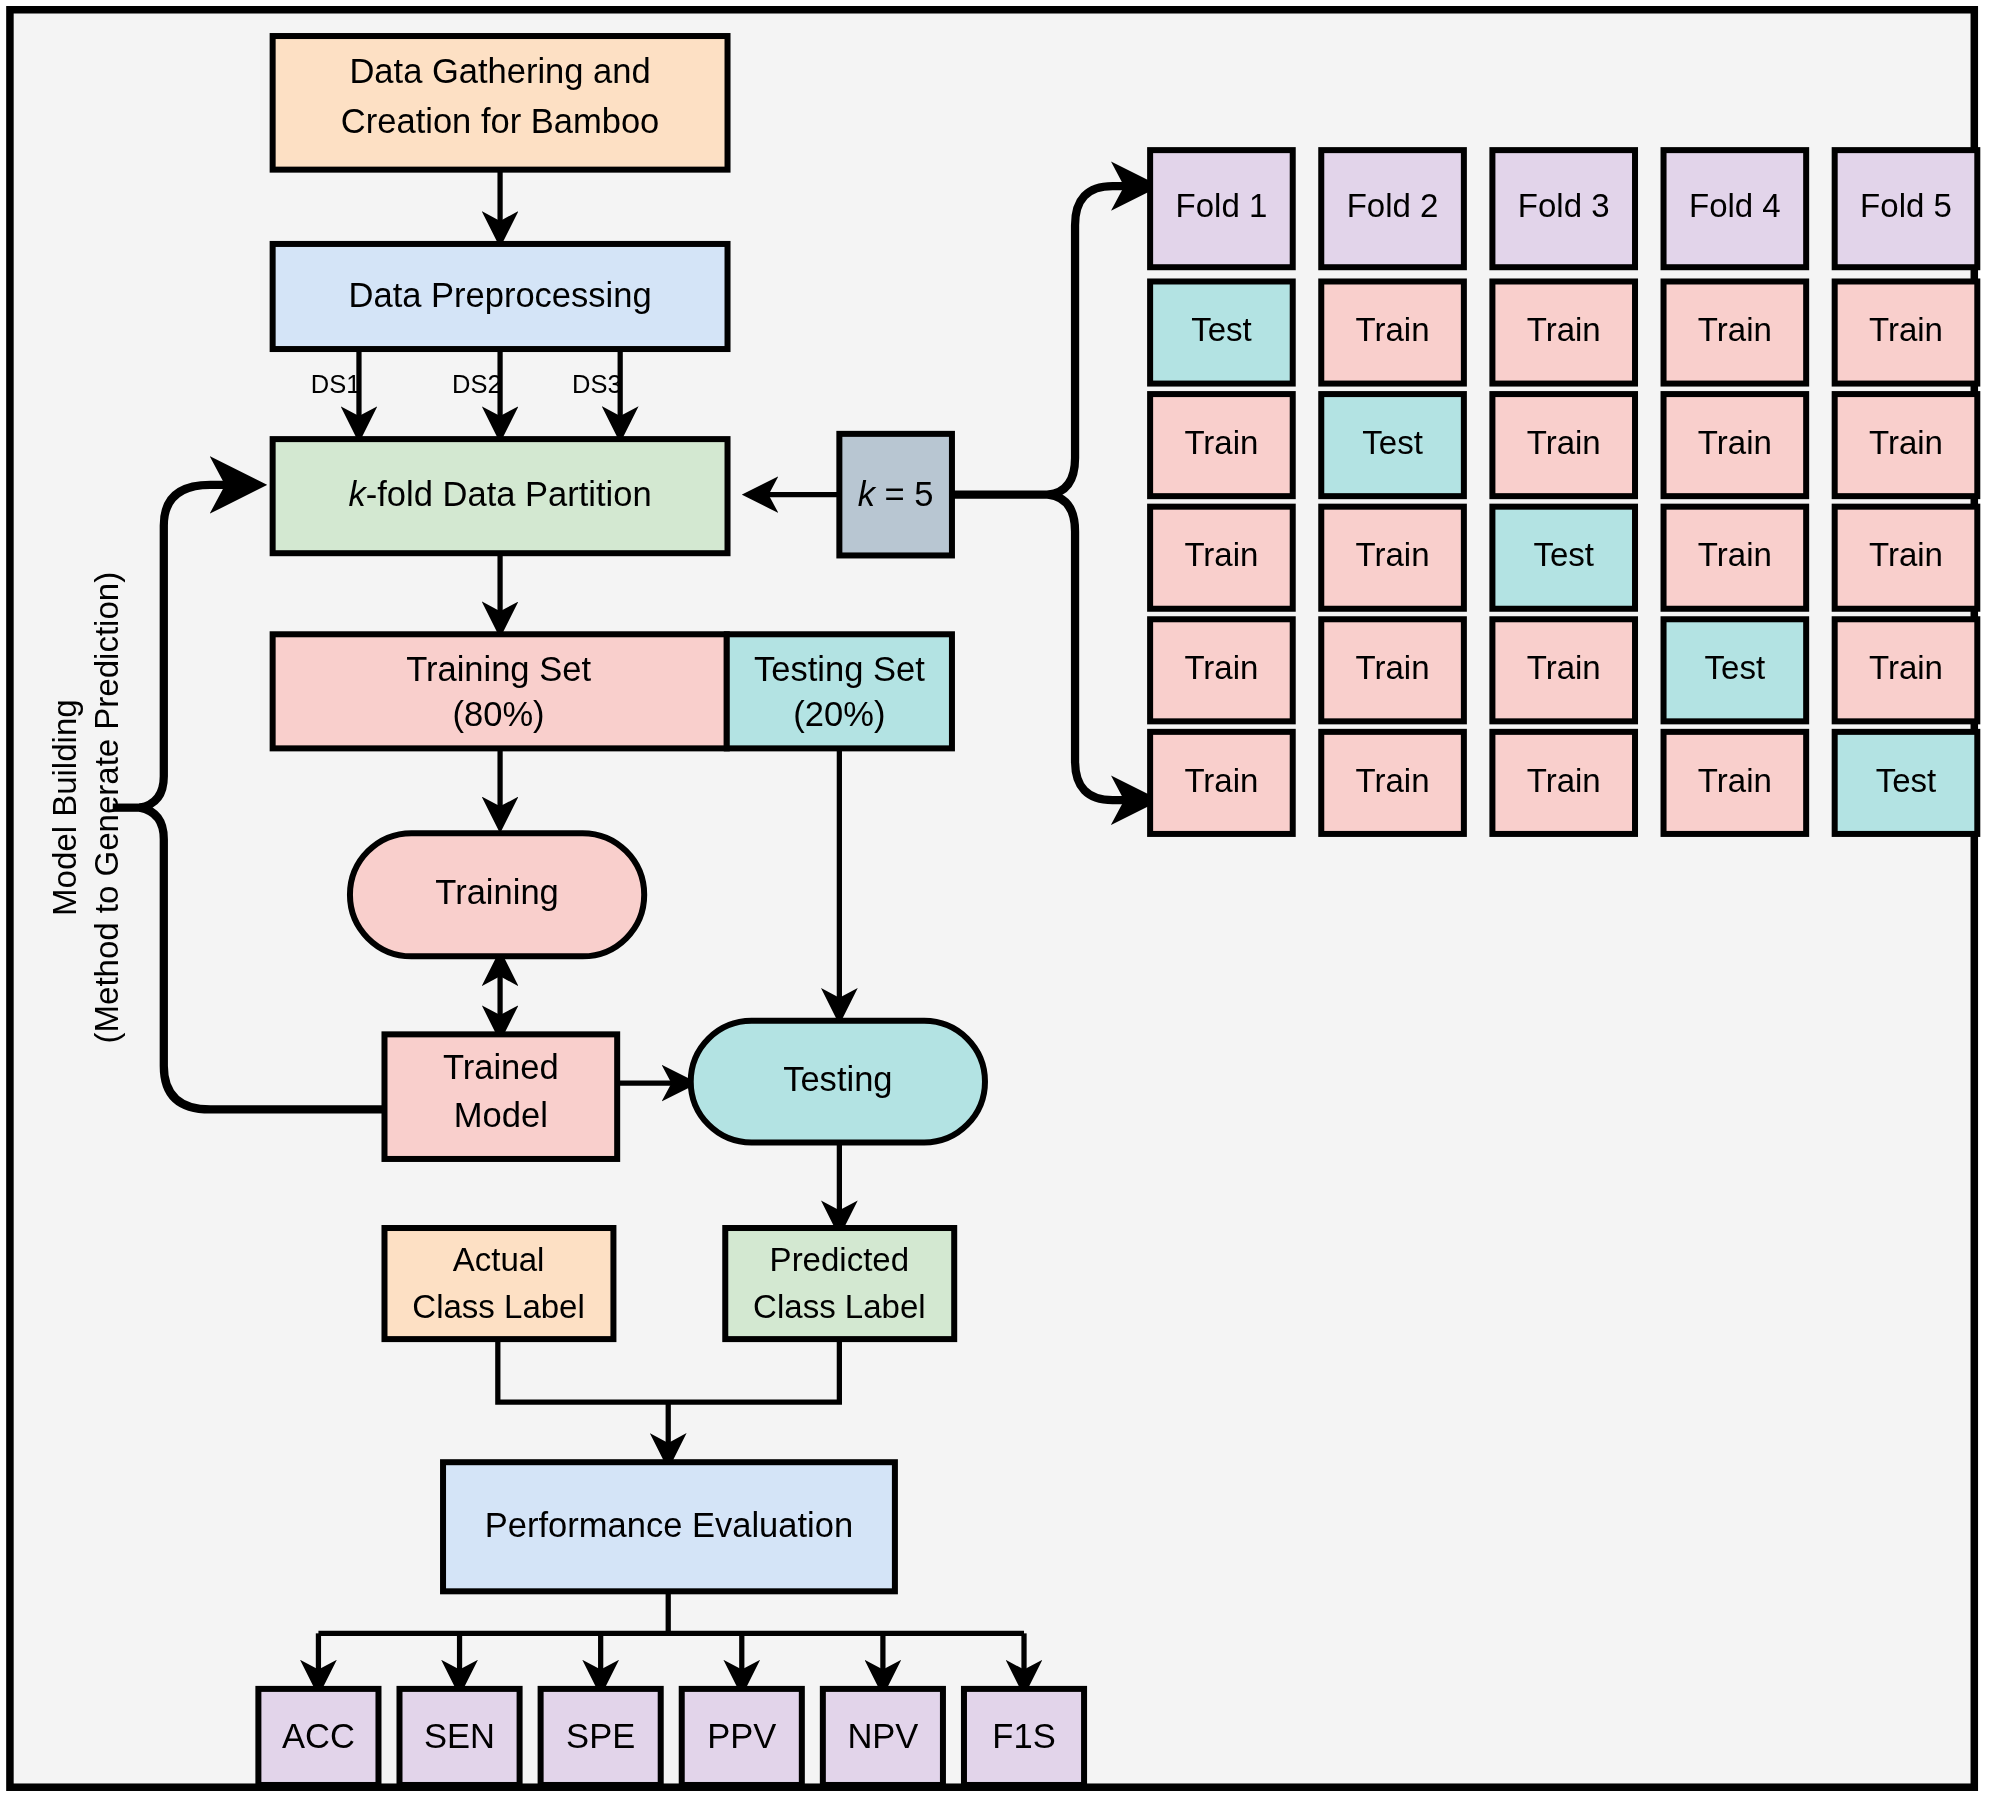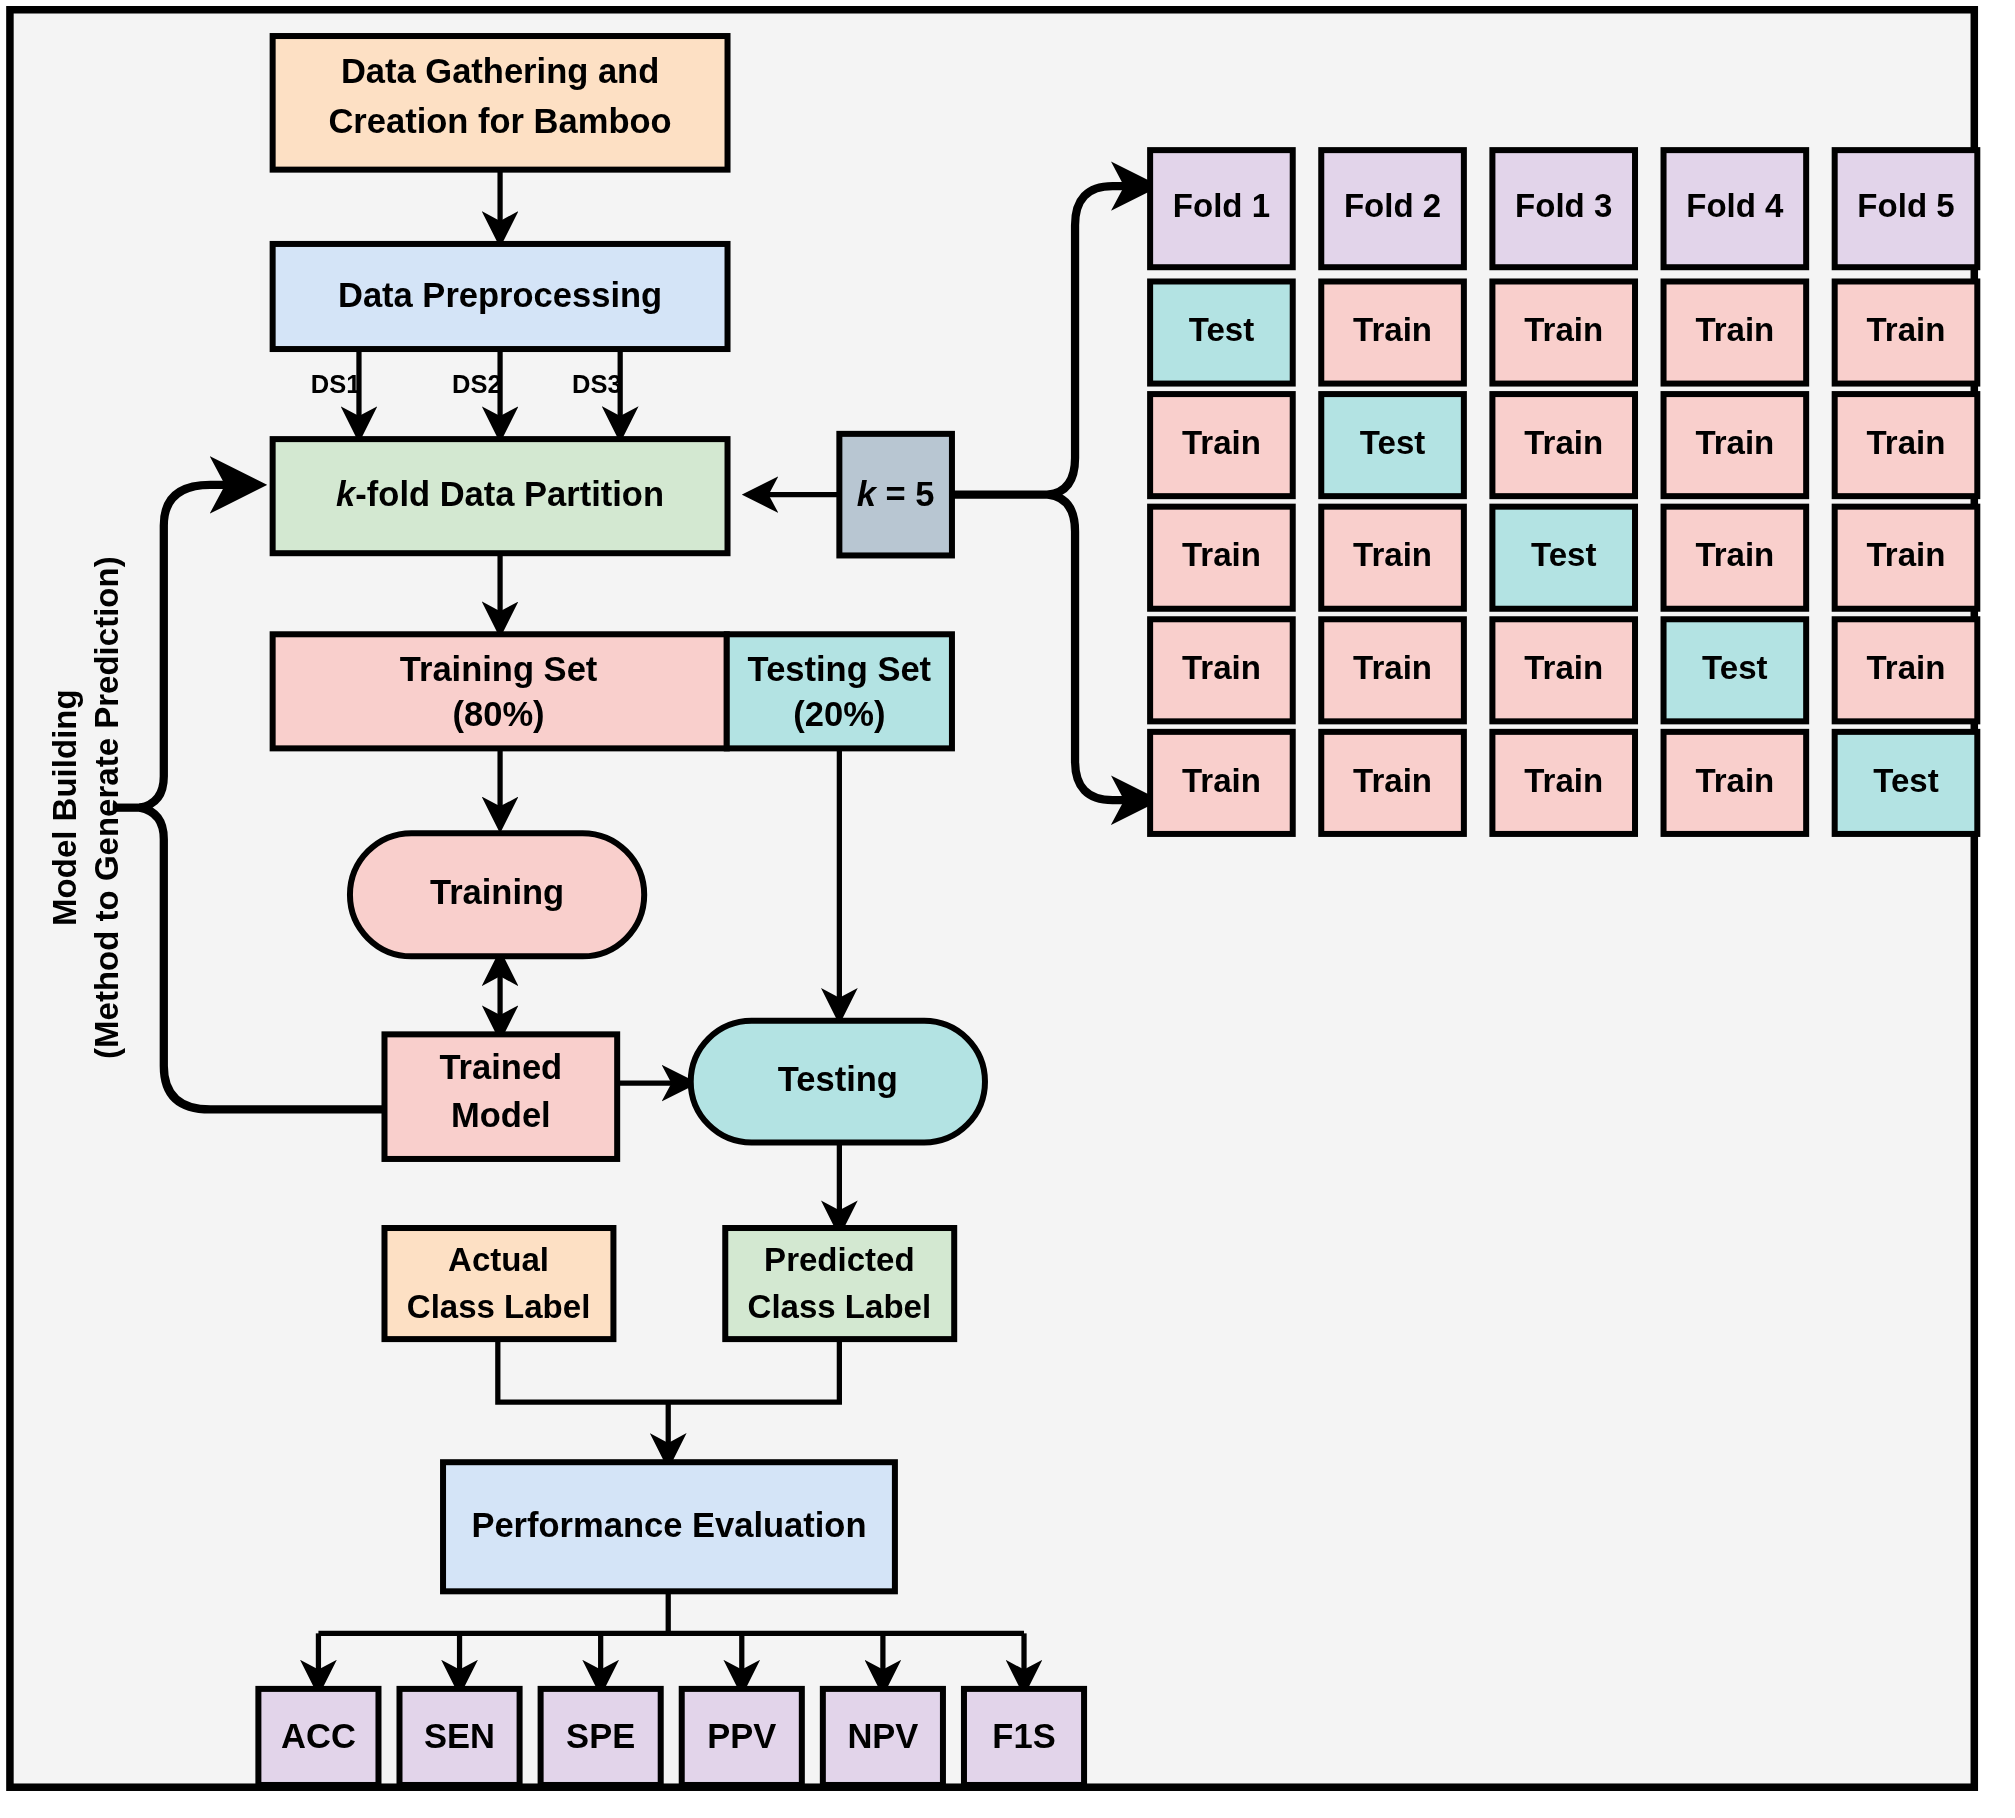--- a/index.html
+++ b/index.html
@@ -10,21 +10,20 @@
   body {
     width: 2015px;
     height: 1818px;
     font-family: "Liberation Sans", sans-serif;
     overflow: hidden;
   }
   #diagram-root {
     position: relative;
     width: 2015px;
     height: 1818px;
-    font-weight: bold;
   }
   svg#flow {
     display: block;
     width: 2015px;
     height: 1818px;
   }
   .node-label {
     font-family: "Liberation Sans", sans-serif;
     fill: #000000;
     text-anchor: middle;

